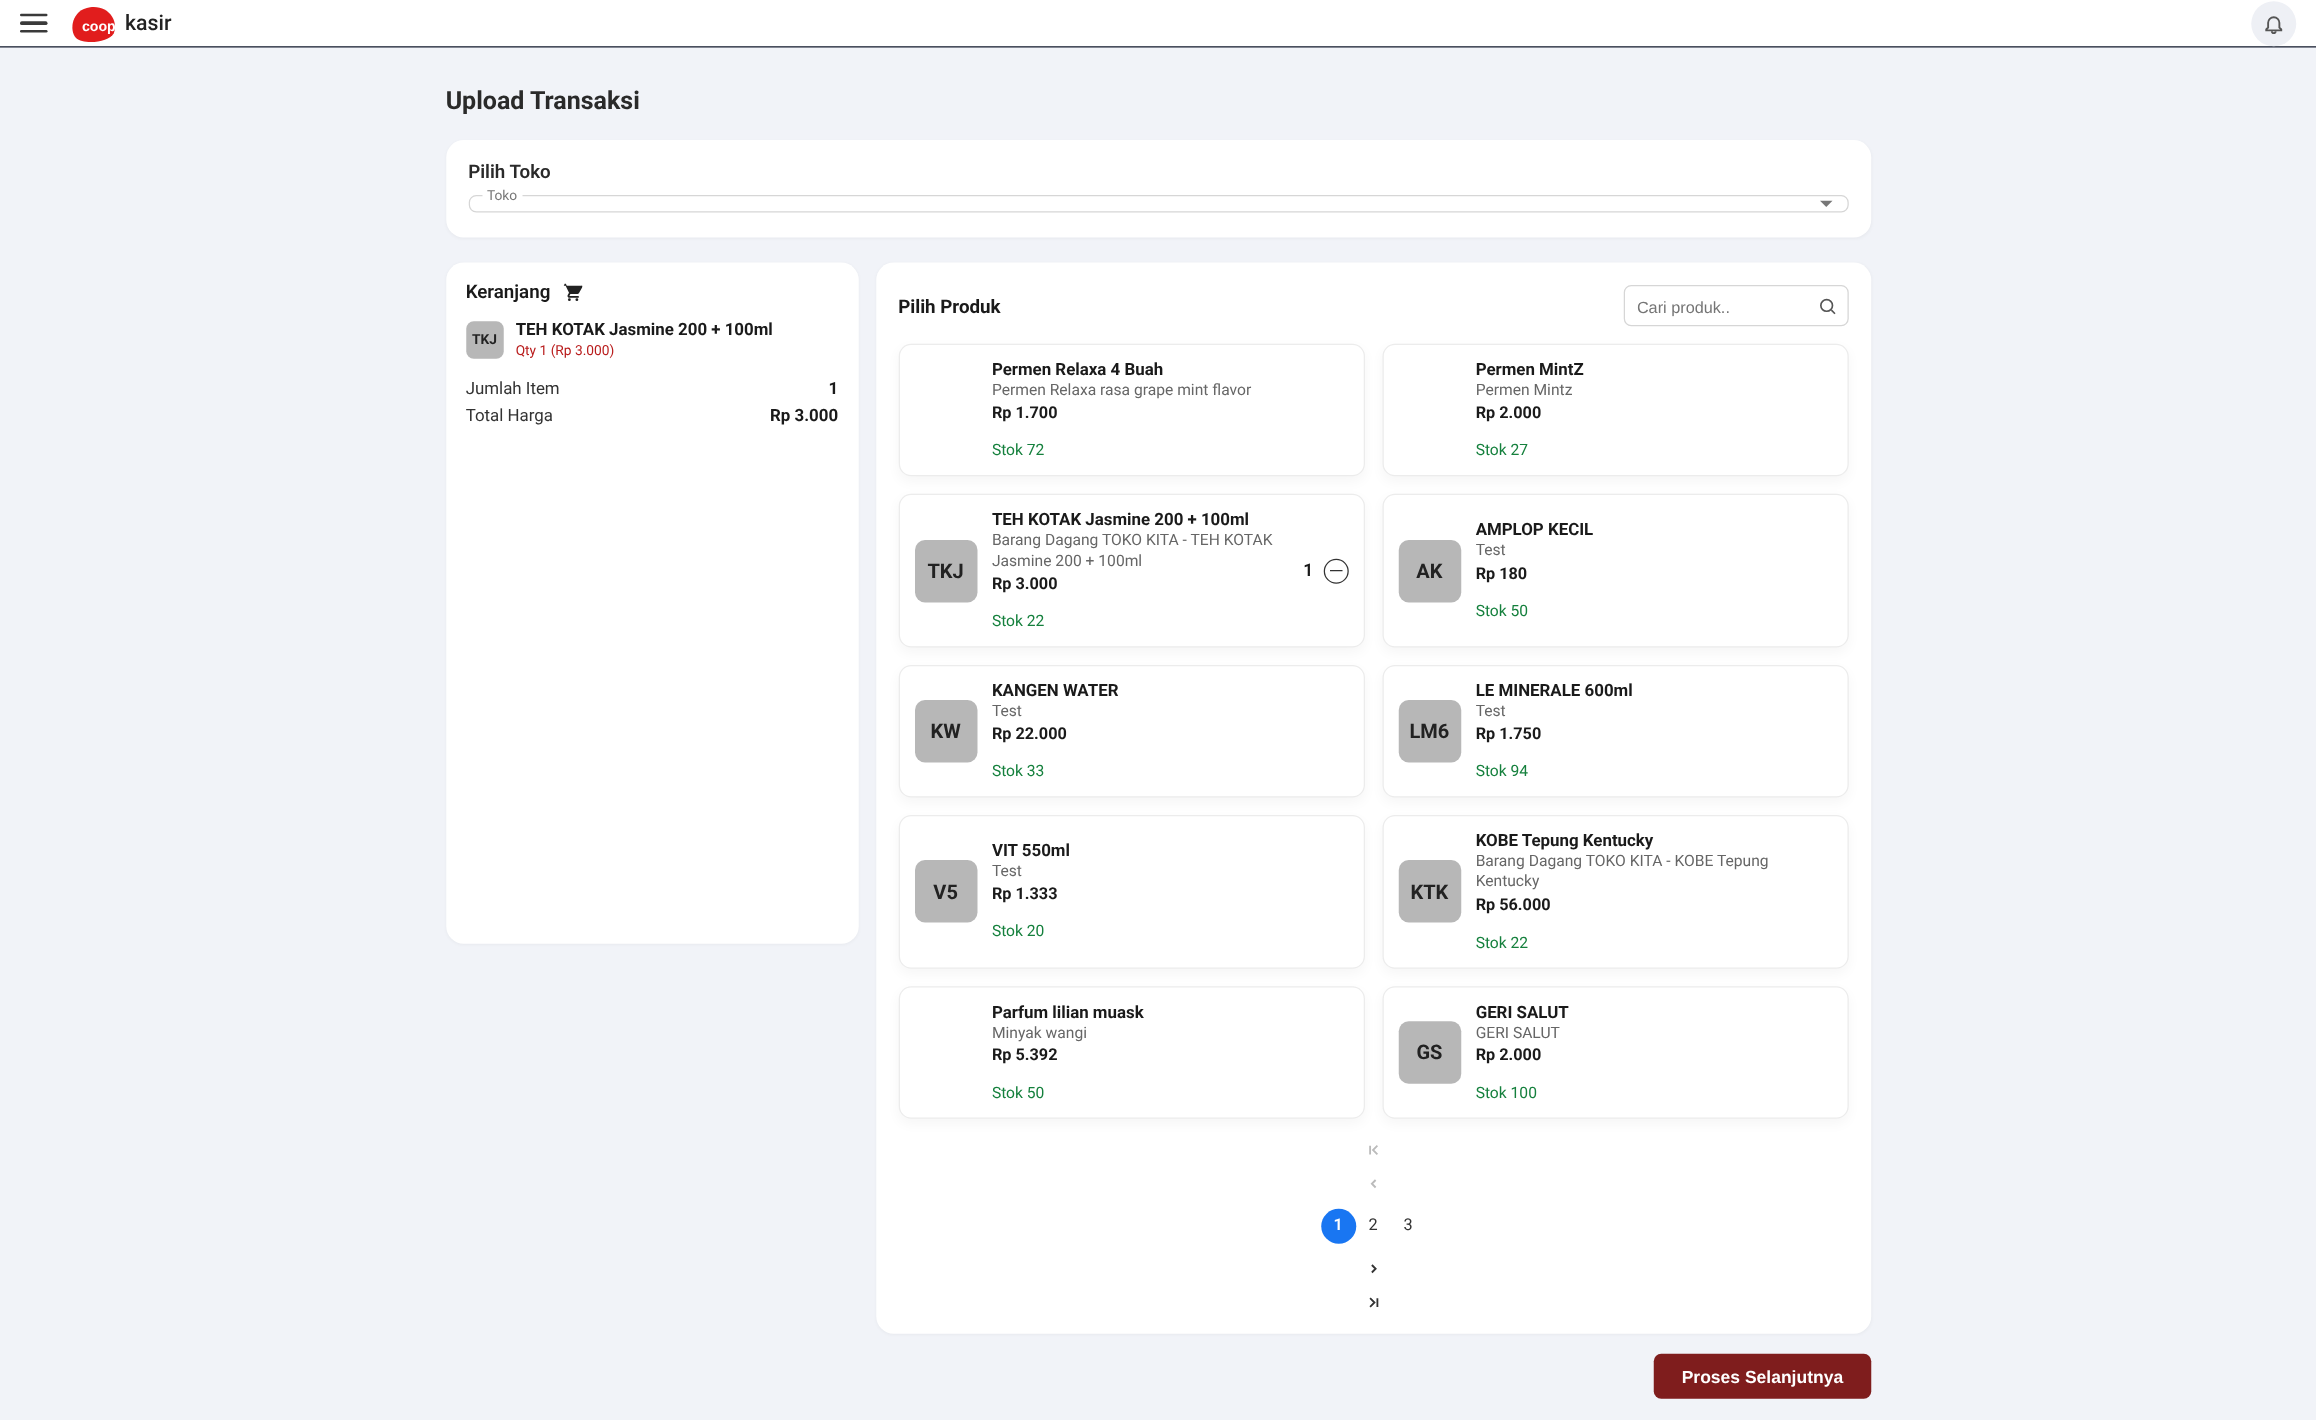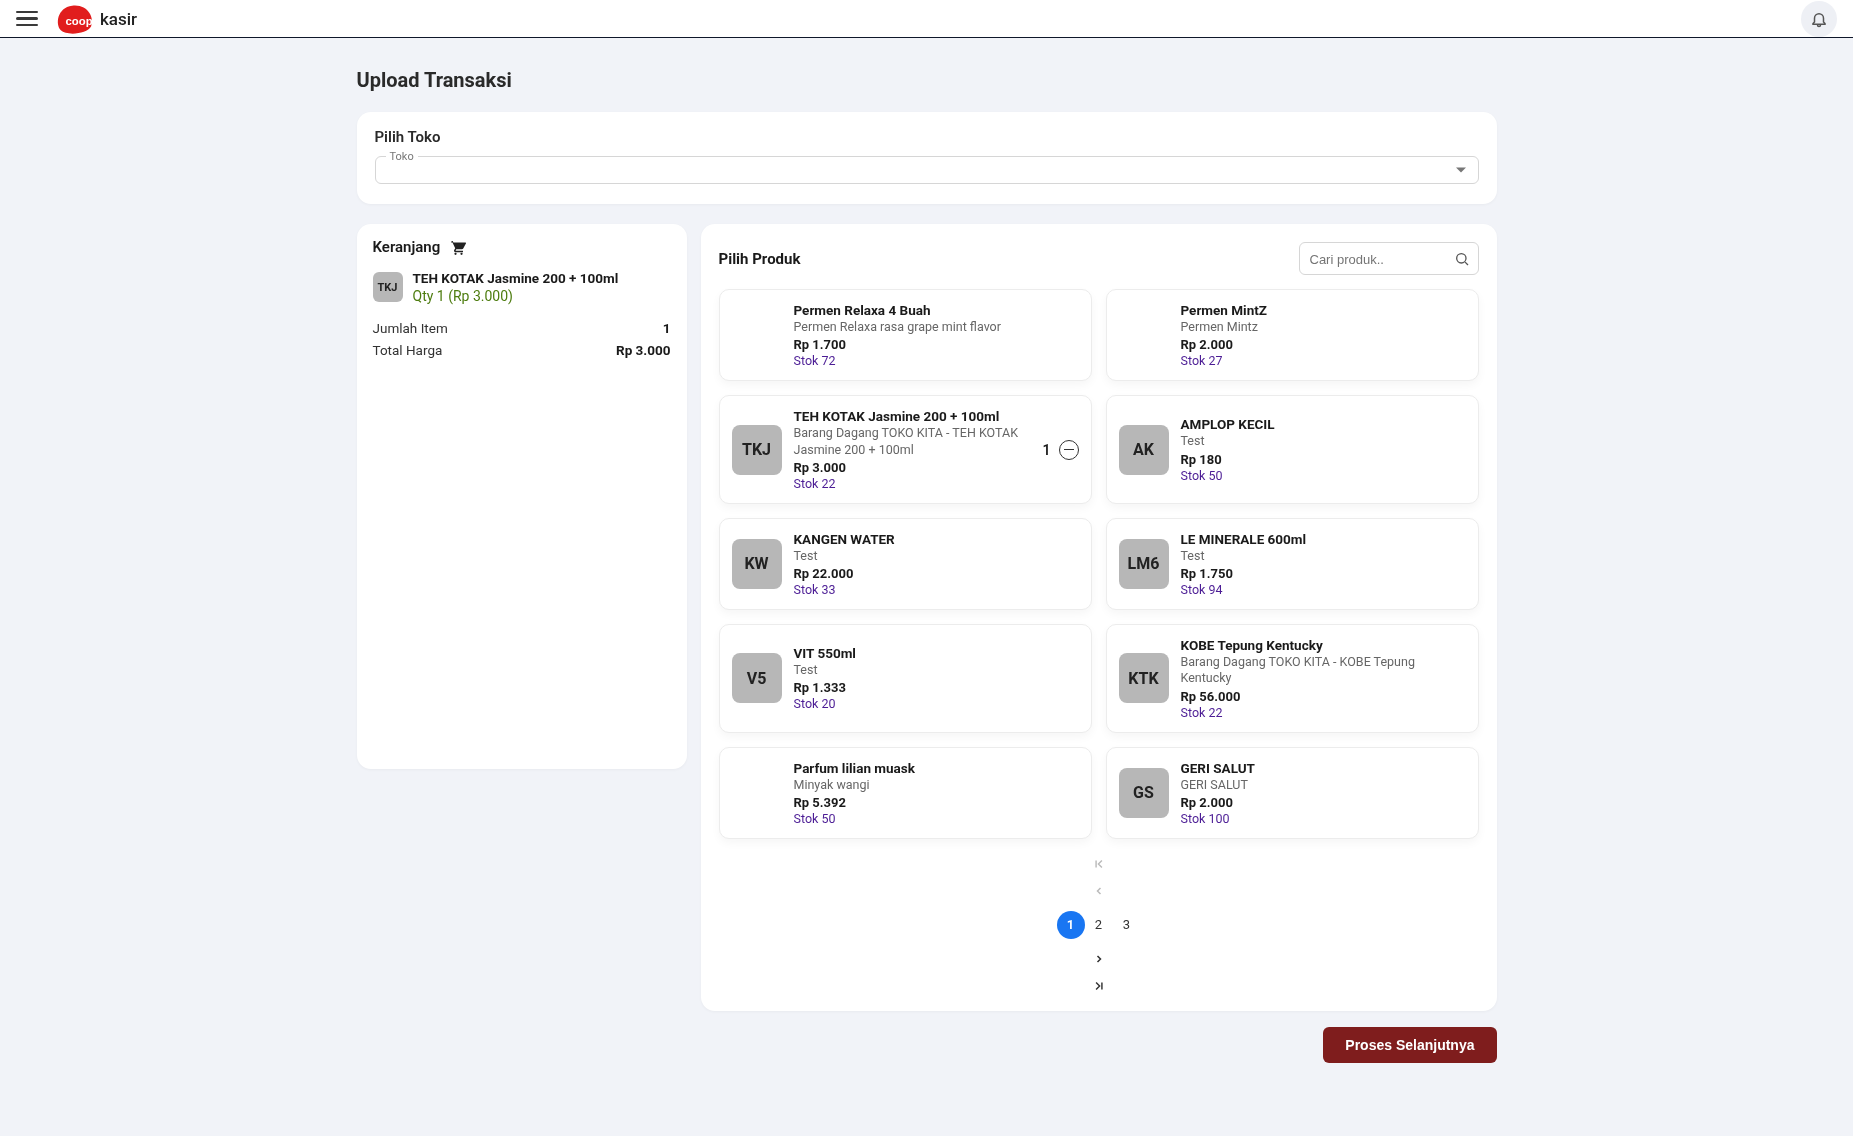--- a/index.html
+++ b/index.html
@@ -50,21 +50,21 @@
     border-radius: 14px;
     box-shadow: 0 1px 3px rgba(0,0,0,0.04);
   }
 
   .toko-card { padding: 16px 18px 20px; margin-bottom: 20px; }
   .toko-label { font-size: 15px; font-weight: 600; color: #2a2a2a; margin-bottom: 10px; }
   .select-wrap {
     position: relative;
     border: 1px solid #d6d6d6;
     border-radius: 6px;
-    padding: 8px 12px 18px;
+    padding: 8px 12px 4px;
   }
   .select-float {
     position: absolute; top: -7px; left: 10px; background: #fff;
     font-size: 11px; color: #777; padding: 0 4px;
   }
   .select-value { font-size: 14px; color: #222; }
   .select-caret {
     position: absolute; right: 12px; top: 50%; transform: translateY(-50%);
     border-left: 5px solid transparent; border-right: 5px solid transparent;
     border-top: 5px solid #777;
@@ -79,21 +79,21 @@
   .cart-head svg { width: 18px; height: 18px; }
 
   .cart-item { display: flex; gap: 10px; align-items: center; margin-bottom: 16px; }
   .thumb {
     width: 30px; height: 30px; background: #b7b7b7; border-radius: 6px;
     display: flex; align-items: center; justify-content: center;
     font-size: 11px; font-weight: 700; color: #222;
   }
   .cart-item-body { flex: 1; }
   .ci-name { font-size: 13.5px; font-weight: 700; color: #1a1a1a; }
-  .ci-qty { font-size: 14px; color: #4d7c0f; margin-top: 2px; }
+  .ci-qty { font-size: 11px; color: #b91c1c; margin-top: 2px; }
 
   .cart-row { display: flex; justify-content: space-between; font-size: 13.5px; margin-top: 6px; }
   .cart-row .lbl { color: #333; }
   .cart-row .val-b { font-weight: 700; }
 
   .prod-card { padding: 18px; }
   .prod-head { display: flex; align-items: center; justify-content: space-between; margin-bottom: 14px; }
   .prod-head h3 { font-size: 15px; font-weight: 700; }
   .search-wrap {
     position: relative; width: 180px;
@@ -127,21 +127,21 @@
     width: 50px; height: 50px; border-radius: 8px; background: #b7b7b7;
     display: flex; align-items: center; justify-content: center;
     font-size: 16px; font-weight: 700; color: #222;
     flex-shrink: 0;
   }
   .pthumb.blank { background: transparent; }
   .pbody { flex: 1; min-width: 0; }
   .pname { font-size: 13.5px; font-weight: 700; color: #1a1a1a; }
   .pdesc { font-size: 12.5px; color: #666; margin-top: 1px; line-height: 1.3; }
   .pprice { font-size: 13px; font-weight: 700; color: #1a1a1a; margin-top: 2px; }
-  .pstok { font-size: 12.5px; color: #4c1d95; margin-top: 1px; }
+  .pstok { font-size: 12.5px; color: #15803d; margin-top: 15px; }
   .pqty { display: flex; align-items: center; gap: 8px; font-size: 14px; font-weight: 600; }
   .minus-btn {
     width: 20px; height: 20px; border-radius: 50%; border: 1.5px solid #333;
     display: flex; align-items: center; justify-content: center; cursor: pointer;
   }
   .minus-btn span { width: 10px; height: 1.5px; background: #333; }
 
   .pagination {
     display: flex; justify-content: flex-end; align-items: center; gap: 14px;
     margin-top: 18px; font-size: 13px; flex-direction: column;

